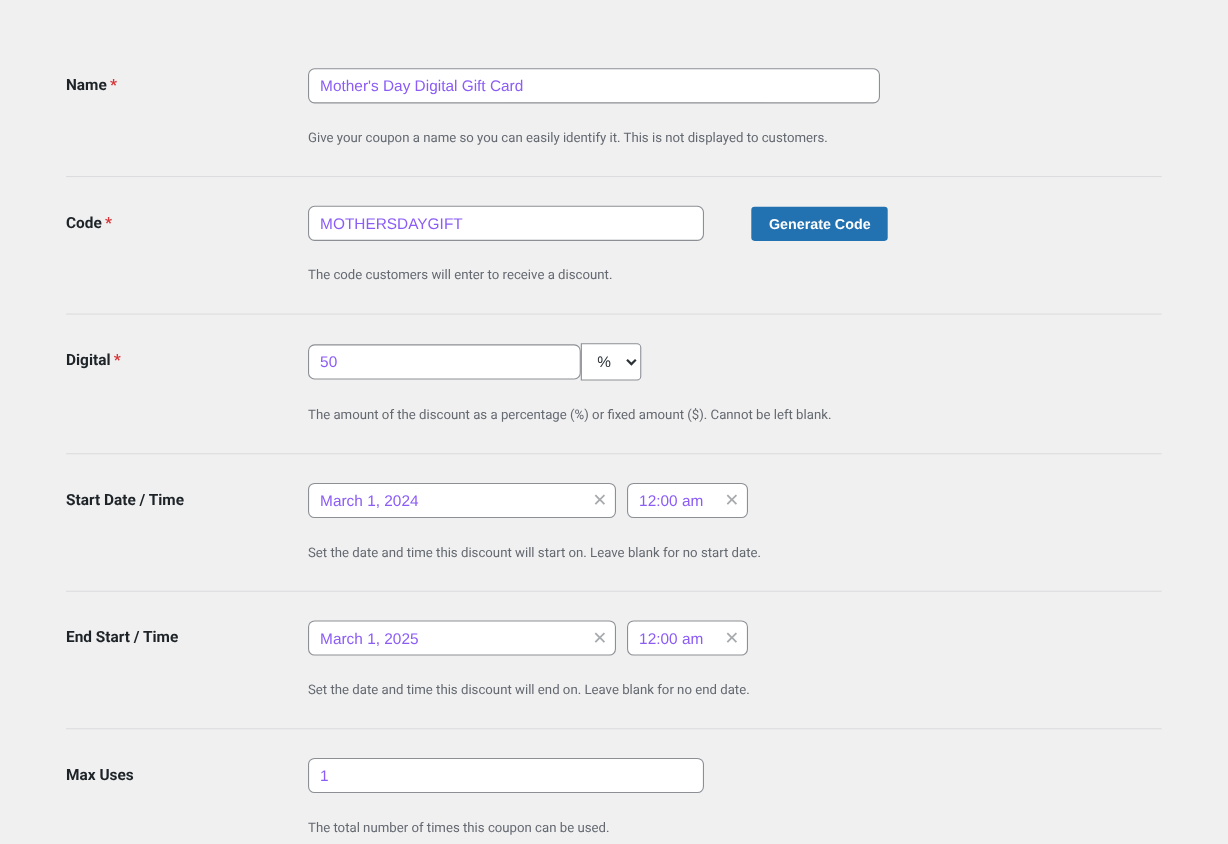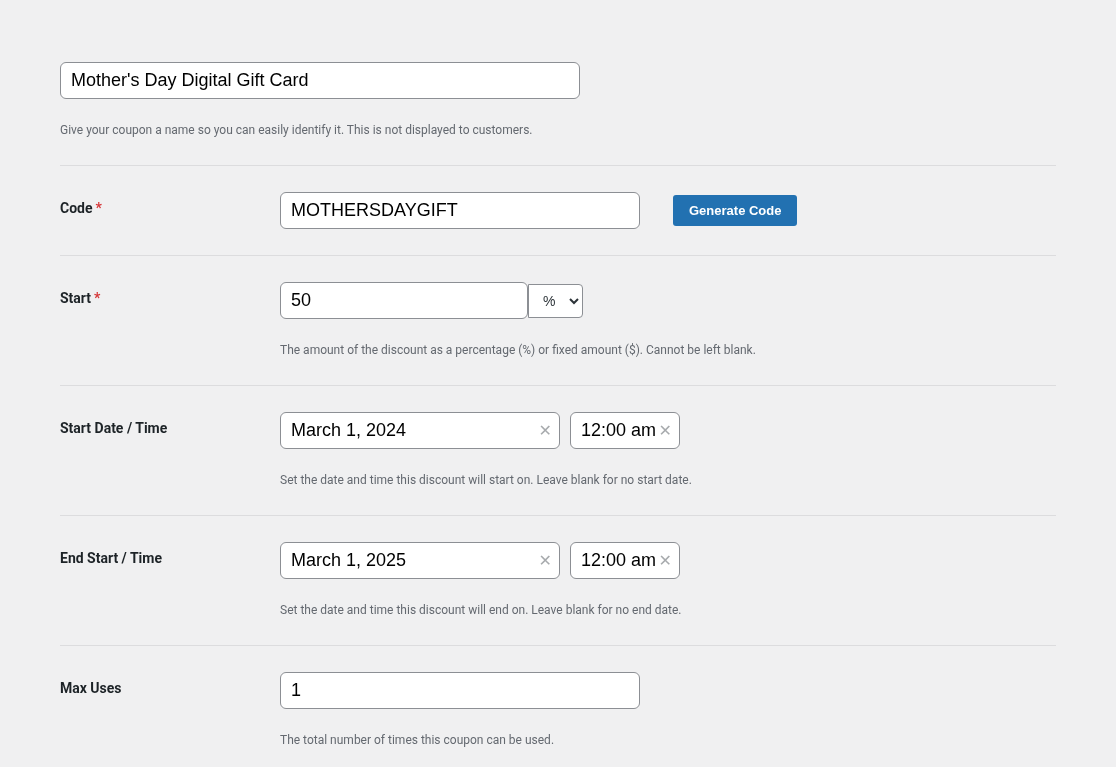--- a/index.html
+++ b/index.html
@@ -57,32 +57,33 @@
       color: #646970;
       margin-top: 22px;
       line-height: 1.5;
     }
 
     input[type="text"] {
       background: #fff;
       border: 1px solid #8c8f94;
       border-radius: 6px;
       padding: 7px 10px;
-      font-size: 18px;
-      color: #000000;
+      font-size: 14px;
+      color: #8b5cf6;
       outline: none;
     }
 
     .name-input {
       width: 520px;
     }
 
     .code-row {
       display: flex;
       align-items: center;
+      gap: 10px;
     }
 
     .code-input {
       width: 360px;
     }
 
     .generate-btn {
       background-color: #2271b1;
       color: #fff;
       border: none;
@@ -164,45 +165,49 @@
       border-top: 1px solid #dcdcde;
       margin: 4px 0;
     }
   </style>
 </head>
 <body>
 
 <div class="form-container">
 
   <div class="form-row">
+    <div class="form-label">
+      <span>Name</span><span class="required-star">*</span>
+    </div>
     <div class="form-field">
       <input type="text" class="name-input" value="Mother's Day Digital Gift Card" style="">
       <div class="form-hint">Give your coupon a name so you can easily identify it. This is not displayed to customers.</div>
     </div>
   </div>
 
   <hr class="divider">
 
   <div class="form-row">
     <div class="form-label">
       <span>Code</span><span class="required-star">*</span>
     </div>
     <div class="form-field">
       <div class="code-row">
         <input type="text" class="code-input" value="MOTHERSDAYGIFT" style="">
         <button class="generate-btn">Generate Code</button>
       </div>
+      <div class="form-hint">The code customers will enter to receive a discount.</div>
     </div>
   </div>
 
   <hr class="divider">
 
   <div class="form-row">
     <div class="form-label">
-      <span>Start</span><span class="required-star">*</span>
+      <span>Digital</span><span class="required-star">*</span>
     </div>
     <div class="form-field">
       <div class="amount-row">
         <input type="text" class="amount-input" value="50" style="">
         <select class="amount-select">
           <option>%</option>
           <option>$</option>
         </select>
       </div>
       <div class="form-hint">The amount of the discount as a percentage (%) or fixed amount ($). Cannot be left blank.</div>

